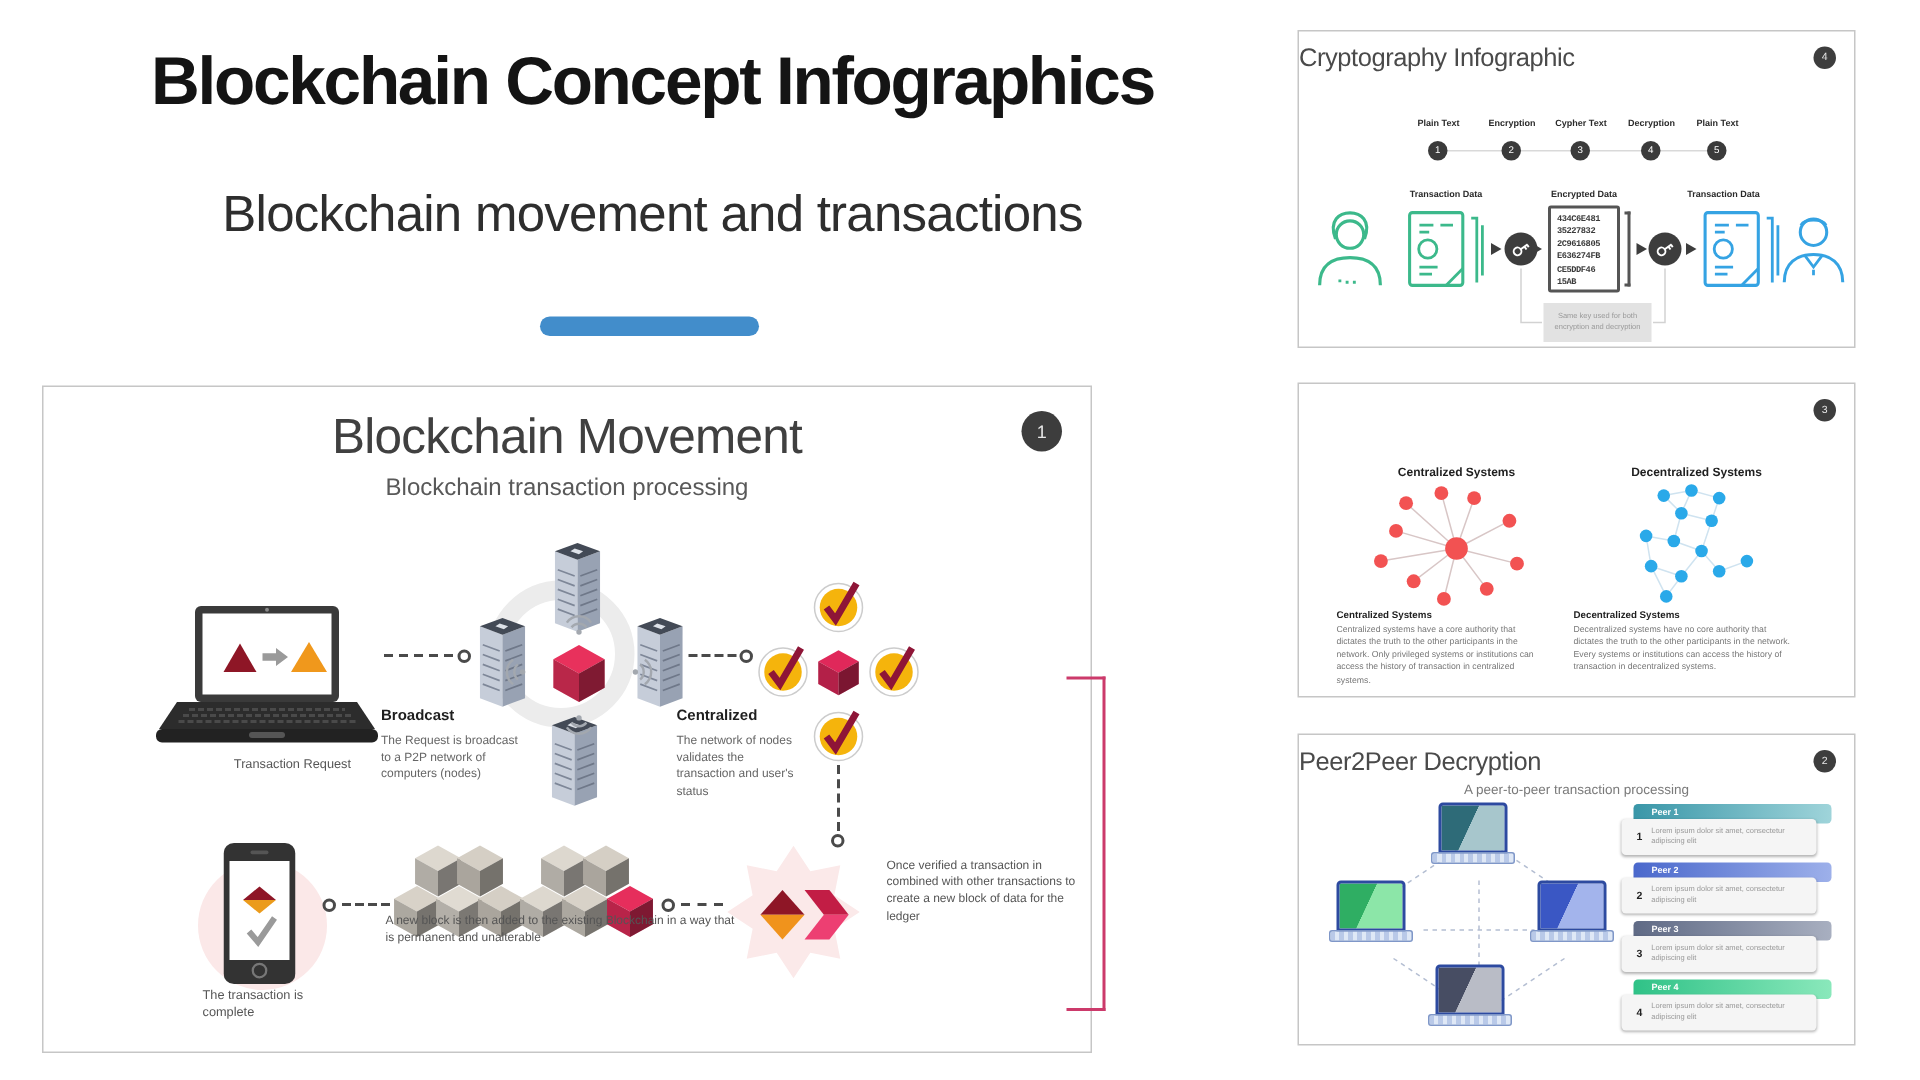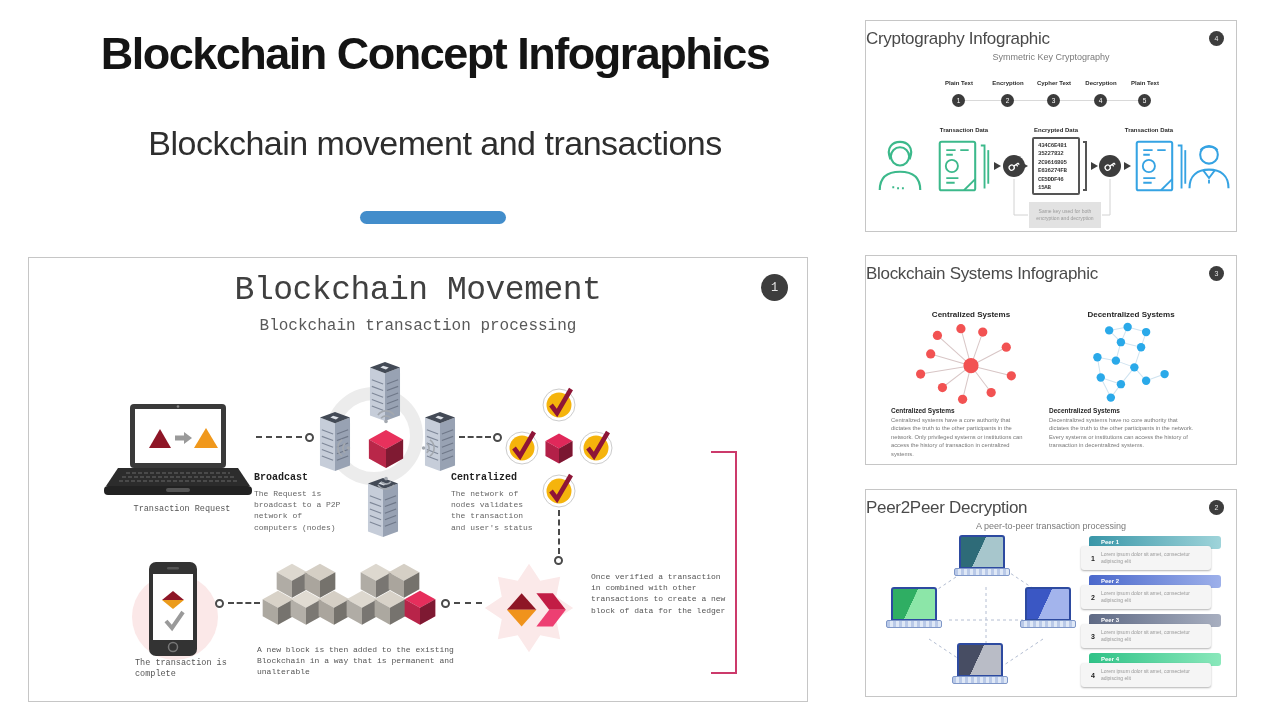--- a/index.html
+++ b/index.html
@@ -10,21 +10,21 @@
   
   .main-title { position:absolute; left:40px; top:28px; width:790px; text-align:center;
     font-size:45px; font-weight:700; color:#141414; letter-spacing:-1.5px; }
   .main-sub { position:absolute; left:40px; top:124px; width:790px; text-align:center;
     font-size:34px; font-weight:400; color:#2e2e2e; letter-spacing:-0.5px; }
   .blue-bar { position:absolute; left:360px; top:211px; width:146px; height:13px;
     border-radius:7px; background:#428dcb; }
 
   
   .slide { position:absolute; background:#fff; border:1px solid #c6c6c6; }
-  #main-slide   { left:28px;  top:257px; width:780px; height:445px;font-family:Liberation Mono, monospace; }
+  #main-slide   { left:28px;  top:257px; width:700px; height:445px; }
   #thumb-crypto { left:865px; top:20px;  width:372px; height:212px; }
   #thumb-systems{ left:865px; top:255px; width:372px; height:210px; }
   #thumb-p2p    { left:865px; top:489px; width:372px; height:208px; }
 
   .badge { position:absolute; background:#3d3d3d; color:#e6e6e6; border-radius:50%;
     display:flex; align-items:center; justify-content:center; }
   .badge.big { width:27px; height:27px; right:19px; top:16px; font-size:12px; }
   .badge.sm  { width:15px; height:15px; right:12px; top:10px; font-size:7px; }
 
   .slide-title { position:absolute; left:0; right:0; top:14px; text-align:center;
@@ -174,21 +174,21 @@
     <rect x="31" y="5" width="86" height="54" fill="#ffffff"></rect>
     <circle cx="74" cy="2.5" r="1.3" fill="#8a8a8a"></circle>
     <polygon points="45,44 56,25 67,44" fill="#8e1626"></polygon>
     <polygon points="71,31.5 80,31.5 80,28 88,34 80,40 80,36.5 71,36.5" fill="#9a9a9a"></polygon>
     <polygon points="90,44 102,24 114,44" fill="#f0981c"></polygon>
     <polygon points="14,64 134,64 146,82 2,82" fill="#2c2c2c"></polygon>
     <path d="M22 69 h104 M18 73 h112 M15 77 h118" stroke="#4a4a4a" stroke-width="2" stroke-dasharray="4 2"></path>
     <rect x="0" y="82" width="148" height="9" rx="4" fill="#222"></rect>
     <rect x="62" y="84" width="24" height="4" rx="2" fill="#555"></rect>
   </svg>
-  <div class="t-cap" style="left:79px;top:246px;width:148px;text-align:center">Transaction Request</div>
+  <div class="t-cap" style="left:57px;top:246px;width:148px;text-align:right">Transaction Request</div>
 
   <div class="dash-h" style="left:227px;top:178px;width:46px"></div>
   <div class="dot" style="left:276px;top:175px"></div>
 
   <div class="ring"></div>
   <svg class="abs" style="left:339px;top:103px" width="34" height="62">
       <use href="#server"></use>
     </svg>
   <svg class="abs" style="left:289px;top:153px" width="34" height="62">
       <use href="#server"></use>
@@ -283,37 +283,36 @@
     <use href="#cube" x="42" y="0" width="34" height="37.4" color="#d5cfc5"></use>
     <use href="#cube" x="98" y="0" width="34" height="37.4" color="#ddd8cf"></use>
     <use href="#cube" x="126" y="0" width="34" height="37.4" color="#d5cfc5"></use>
     <use href="#cube" x="0" y="27" width="34" height="37.4" color="#d8d2c8"></use>
     <use href="#cube" x="28" y="27" width="34" height="37.4" color="#e0dbd2"></use>
     <use href="#cube" x="56" y="27" width="34" height="37.4" color="#d5cfc5"></use>
     <use href="#cube" x="84" y="27" width="34" height="37.4" color="#ddd8cf"></use>
     <use href="#cube" x="112" y="27" width="34" height="37.4" color="#d8d2c8"></use>
     <use href="#cube" x="142" y="27" width="34" height="37.4" color="#e62e5c"></use>
   </svg>
-  <div class="t-body" style="left:228px;top:386px;width:238px;color:#555">A new block is then added to the existing Blockchain in a way that is permanent and unalterable</div>
+  <div class="t-body" style="left:228px;top:350px;width:238px;color:#555">A new block is then added to the existing Blockchain in a way that is permanent and unalterable</div>
 
   <div class="dot" style="left:412px;top:341px"></div>
   <div class="dash-h" style="left:425px;top:344px;width:28px"></div>
 
   <svg class="abs" style="left:454px;top:304px" width="92" height="92" viewBox="0 0 100 100">
     <polygon fill="#fbe9e9" points="98,50 79.6,62.2 83.9,83.9 62.2,79.6 50,98 37.8,79.6 16.1,83.9 20.4,62.2 2,50 20.4,37.8 16.1,16.1 37.8,20.4 50,2 62.2,20.4 83.9,16.1 79.6,37.8"></polygon>
     <polygon points="26,52 42,34 58,52" fill="#8e1626"></polygon>
     <polygon points="26,52 58,52 42,70" fill="#f0931c"></polygon>
     <polygon points="58,34 76,34 90,52 72,52" fill="#c21d45"></polygon>
     <polygon points="72,52 90,52 76,70 58,70" fill="#ed3f72"></polygon>
   </svg>
 </div>
 
 <div class="slide" id="thumb-crypto">
   <div class="th-title">Cryptography Infographic</div>
-  <div class="th-sub">Symmetric Key Cryptography</div>
   <div class="badge sm">4</div>
 
   <div class="step-line"></div>
   <div class="step-label" style="left:63px">Plain Text</div>
   <div class="step-label" style="left:112px">Encryption</div>
   <div class="step-label" style="left:158px">Cypher Text</div>
   <div class="step-label" style="left:205px">Decryption</div>
   <div class="step-label" style="left:249px">Plain Text</div>
   <div class="step-circle" style="left:86px">1</div>
   <div class="step-circle" style="left:135px">2</div>
@@ -363,21 +362,20 @@
       <use href="#man"></use>
     </svg>
 
   <svg class="abs" style="left:140px;top:156px" width="120" height="42" viewBox="0 0 120 42">
     <path d="M8 2 V38 H22 M104 2 V38 H96" stroke="#d2d2d2" stroke-width="1" fill="none"></path>
   </svg>
   <div class="keynote">Same key used for both encryption and decryption</div>
 </div>
 
 <div class="slide" id="thumb-systems">
-  <div class="th-title">Blockchain Systems Infographic</div>
   <div class="badge sm">3</div>
 
   <div class="net-head" style="left:35px">Centralized Systems</div>
   <div class="net-head" style="left:195px">Decentralized Systems</div>
 
   <svg class="abs" style="left:35px;top:66px" width="140" height="84" viewBox="0 0 140 100">
     <g stroke="#d8c6c6" stroke-width="1.2">
       <line x1="70" y1="52" x2="58" y2="8"></line>
         <line x1="70" y1="52" x2="30" y2="16"></line>
       <line x1="70" y1="52" x2="22" y2="38"></line>

